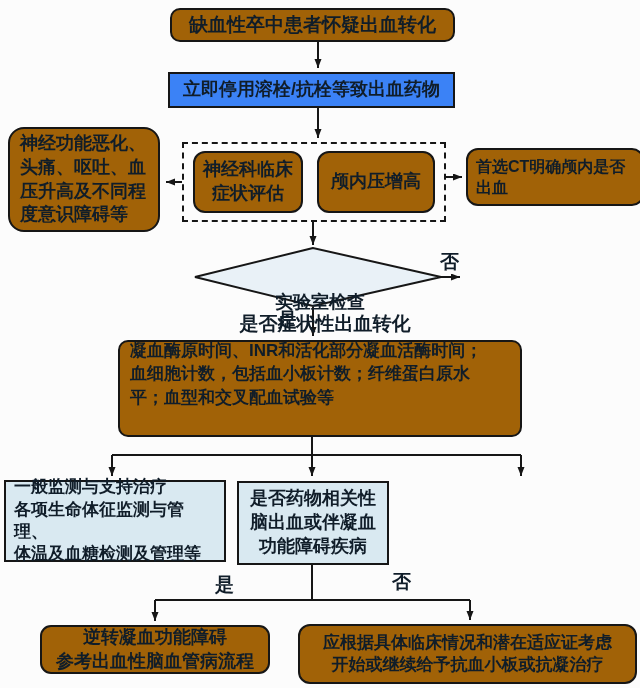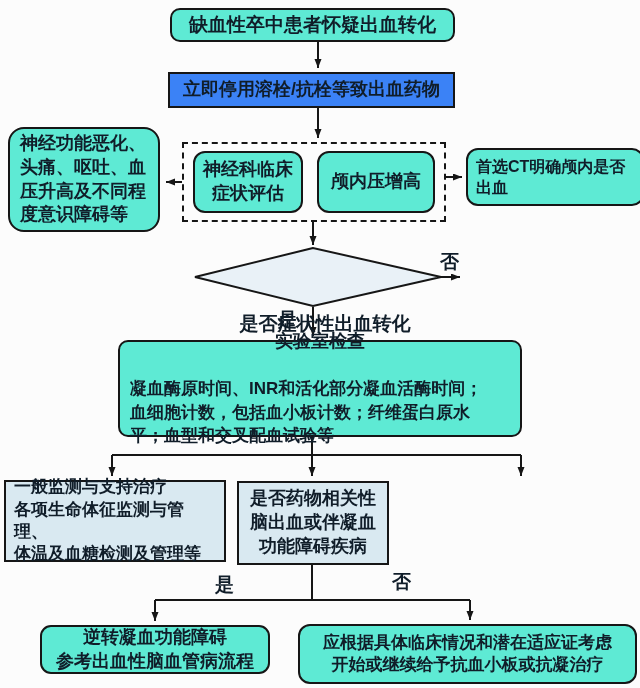--- a/index.html
+++ b/index.html
@@ -16,21 +16,21 @@
     box-sizing:border-box;
     border:2px solid #161616;
     color:#101d29;
     font-weight:bold;
     font-size:18px;
     line-height:1.32;
     white-space:pre-line;
     display:flex;align-items:center;justify-content:center;
     text-align:center;
   }
-  .blue{background:#5eead4;}
+  .blue{background:#a16207;}
   .pale{background:#d9e9f1;}
   .white{background:#3b82f6;}
   .round10{border-radius:10px;}
   .round12{border-radius:12px;}
   .round16{border-radius:16px;}
   .leftalign{justify-content:flex-start;text-align:left;}
   .fs16{font-size:16px;}
   .fs17{font-size:17px;}
   .fs19{font-size:19px;}
   .dashedbox{
@@ -98,21 +98,21 @@
 头痛、呕吐、血
 压升高及不同程
 度意识障碍等</div>
 
   <div class="node blue round12 leftalign fs16 pad8" style="left:466px;top:148px;width:178px;height:58px;">首选CT明确颅内是否
 出血</div>
 
   <div class="diamond-label" style="left:222px;top:267px;width:206px;margin-top:44px;">是否症状性出血转化</div>
 
 
-  <div class="node blue round10" style="left:118px;top:340px;width:404px;height:97px;">
+  <div class="node blue round10" style="left:118px;top:340px;width:404px;height:97px;align-items:flex-end;">
     <div class="lab-inner">
       <span class="lab-title">实验室检查</span>
       <span class="lab-body">凝血酶原时间、INR和活化部分凝血活酶时间；
 血细胞计数，包括血小板计数；纤维蛋白原水
 平；血型和交叉配血试验等</span>
     </div>
   </div>
 
   <div class="node pale leftalign fs17 pad8" style="left:4px;top:480px;width:222px;height:82px;">一般监测与支持治疗
 各项生命体征监测与管理、

